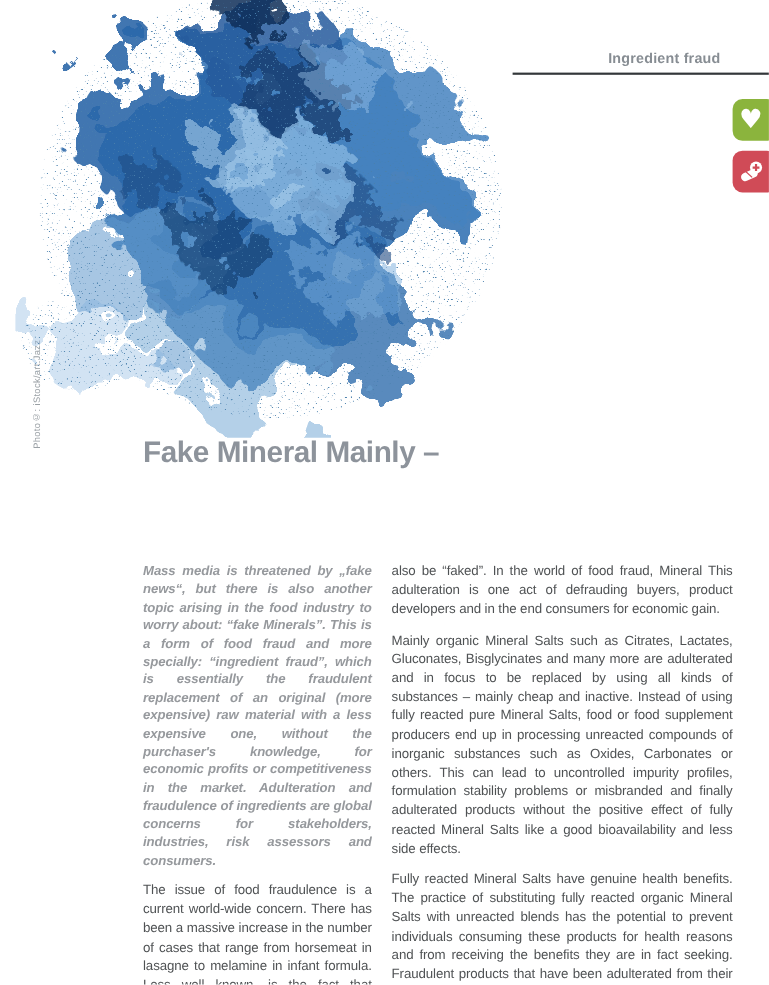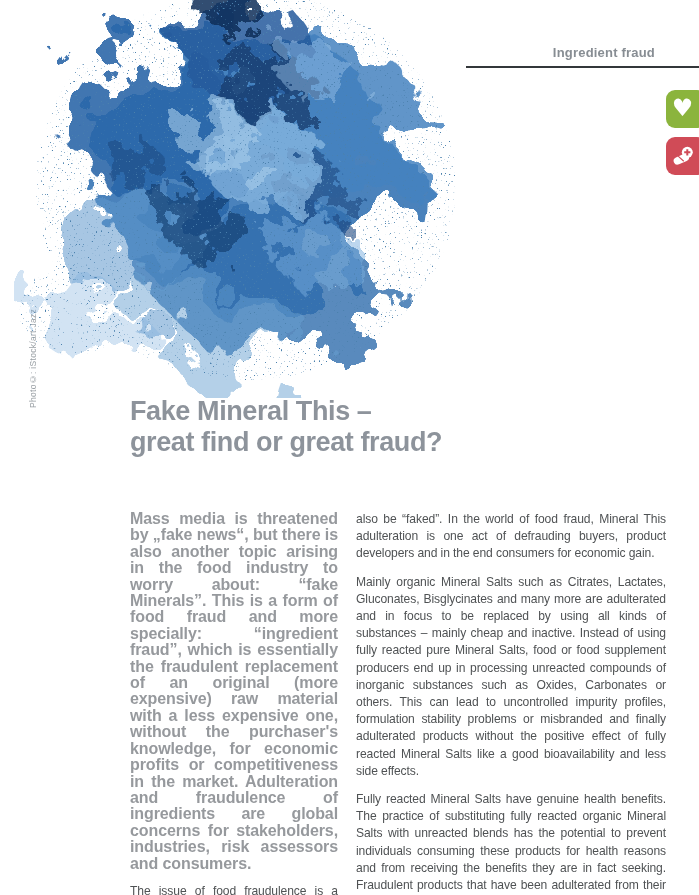--- a/index.html
+++ b/index.html
@@ -48,21 +48,21 @@
     position:absolute;left:130px;top:511px;width:536px;
     display:flex;gap:18px;
   }
   .col-left{width:208px;flex:none;}
   .col-right{width:310px;flex:none;}
   .col-left p, .col-right p{
     margin:0 0 11px 0;text-align:justify;
   }
   .intro-paragraph{
     font-weight:bold;color:#96999d;
-    font-size:16px;line-height:16.4px;letter-spacing:-0.1px;
+    font-size:12px;line-height:16.4px;letter-spacing:-0.1px;font-style:italic;
   }
   .body-paragraph{
     color:#4f5254;font-size:12.1px;line-height:17.2px;letter-spacing:-0.1px;
   }
   .col-left .body-paragraph{margin-top:9px;}
 </style>
 </head>
 <body>
 
 <div class="photo-credit">Photo©: iStock/art.Jazz</div>
@@ -128,22 +128,21 @@
     <g>
       <rect x="2.2" y="11.5" width="16" height="7.6" rx="3.8" fill="#ffffff" transform="rotate(-24 10 15)"></rect>
       <line x1="8.6" y1="11.2" x2="11.6" y2="18.2" stroke="#d04b57" stroke-width="1.1" transform="rotate(-24 10 15)"></line>
       <circle cx="16.3" cy="8.3" r="5.5" fill="#ffffff"></circle>
       <path d="M15.3 5.2h2v2.1h2.1v2h-2.1v2.1h-2V9.3h-2.1v-2h2.1z" fill="#d04b57"></path>
     </g>
   </svg>
 </div>
 
 <div class="article-title">
-  <div>Fake Mineral This –</div>
-  <div>great find or great fraud?</div>
+  <div>Fake Mineral Mainly –</div>
 </div>
 
 <div class="columns">
   <div class="col-left">
     <p class="intro-paragraph">Mass media is threatened by „fake news“, but there is also another topic arising in the food industry to worry about: “fake Minerals”. This is a form of food fraud and more specially: “ingredient fraud”, which is essentially the fraudulent replacement of an original (more expensive) raw material with a less expensive one, without the purchaser's knowledge, for economic profits or competitiveness in the market. Adulteration and fraudulence of ingredients are global concerns for stakeholders, industries, risk assessors and consumers.</p>
     <p class="body-paragraph">The issue of food fraudulence is a current world-wide concern. There has been a massive increase in the number of cases that range from horsemeat in lasagne to melamine in infant formula. Less well known, is the fact that individual ingredients in foods or dietary supplements, that claim to be in the product for beneficial health reasons, can</p>
   </div>
   <div class="col-right">
     <p class="body-paragraph">also be “faked”. In the world of food fraud, Mineral This adulteration is one act of defrauding buyers, product developers and in the end consumers for economic gain.</p>
     <p class="body-paragraph">Mainly organic Mineral Salts such as Citrates, Lactates, Gluconates, Bisglycinates and many more are adulterated and in focus to be replaced by using all kinds of substances – mainly cheap and inactive. Instead of using fully reacted pure Mineral Salts, food or food supplement producers end up in processing unreacted compounds of inorganic substances such as Oxides, Carbonates or others. This can lead to uncontrolled impurity profiles, formulation stability problems or misbranded and finally adulterated products without the positive effect of fully reacted Mineral Salts like a good bioavailability and less side effects.</p>

